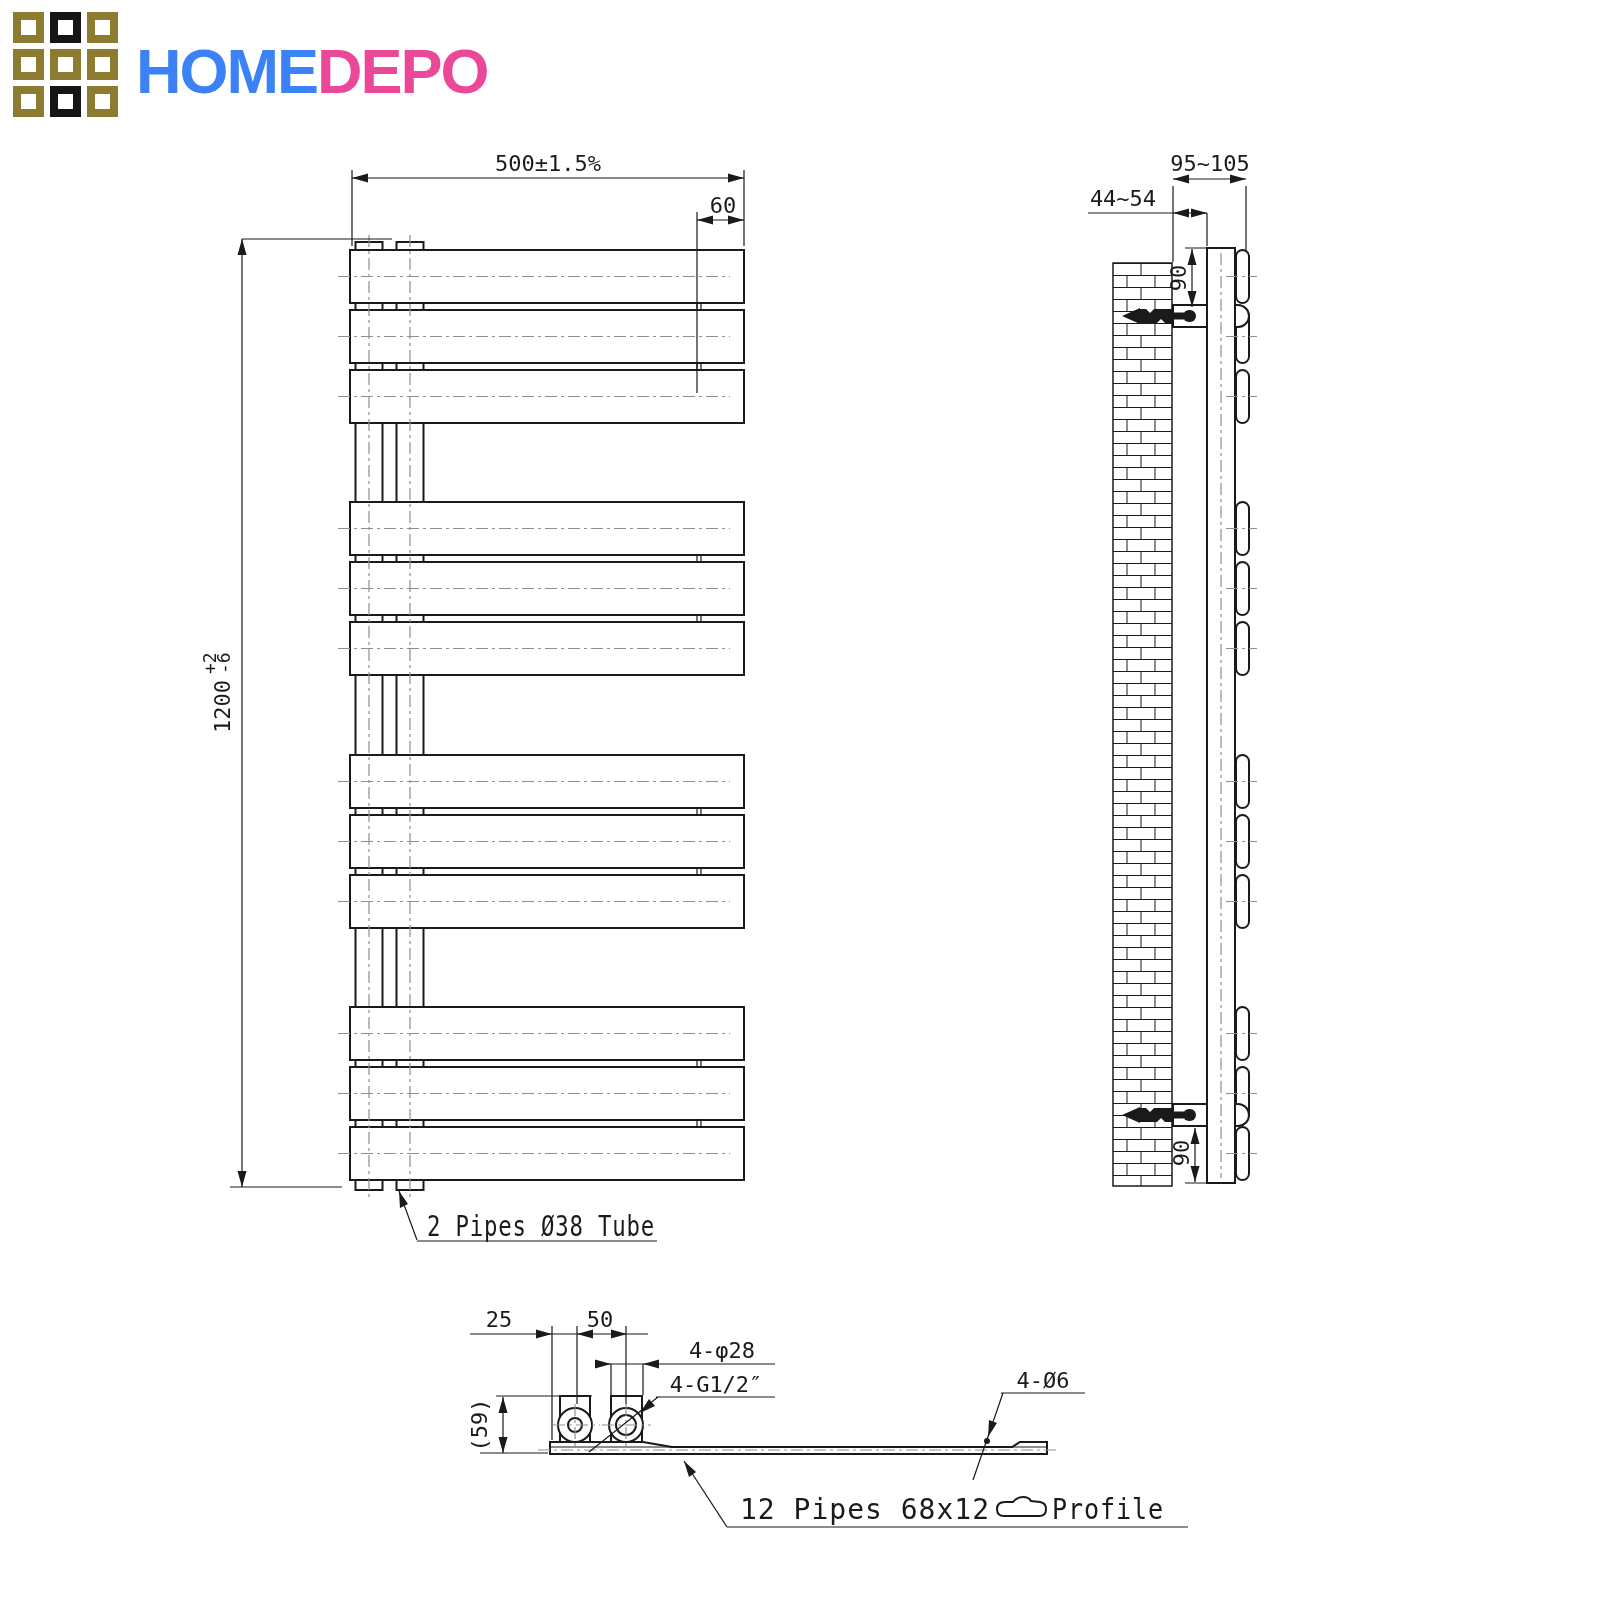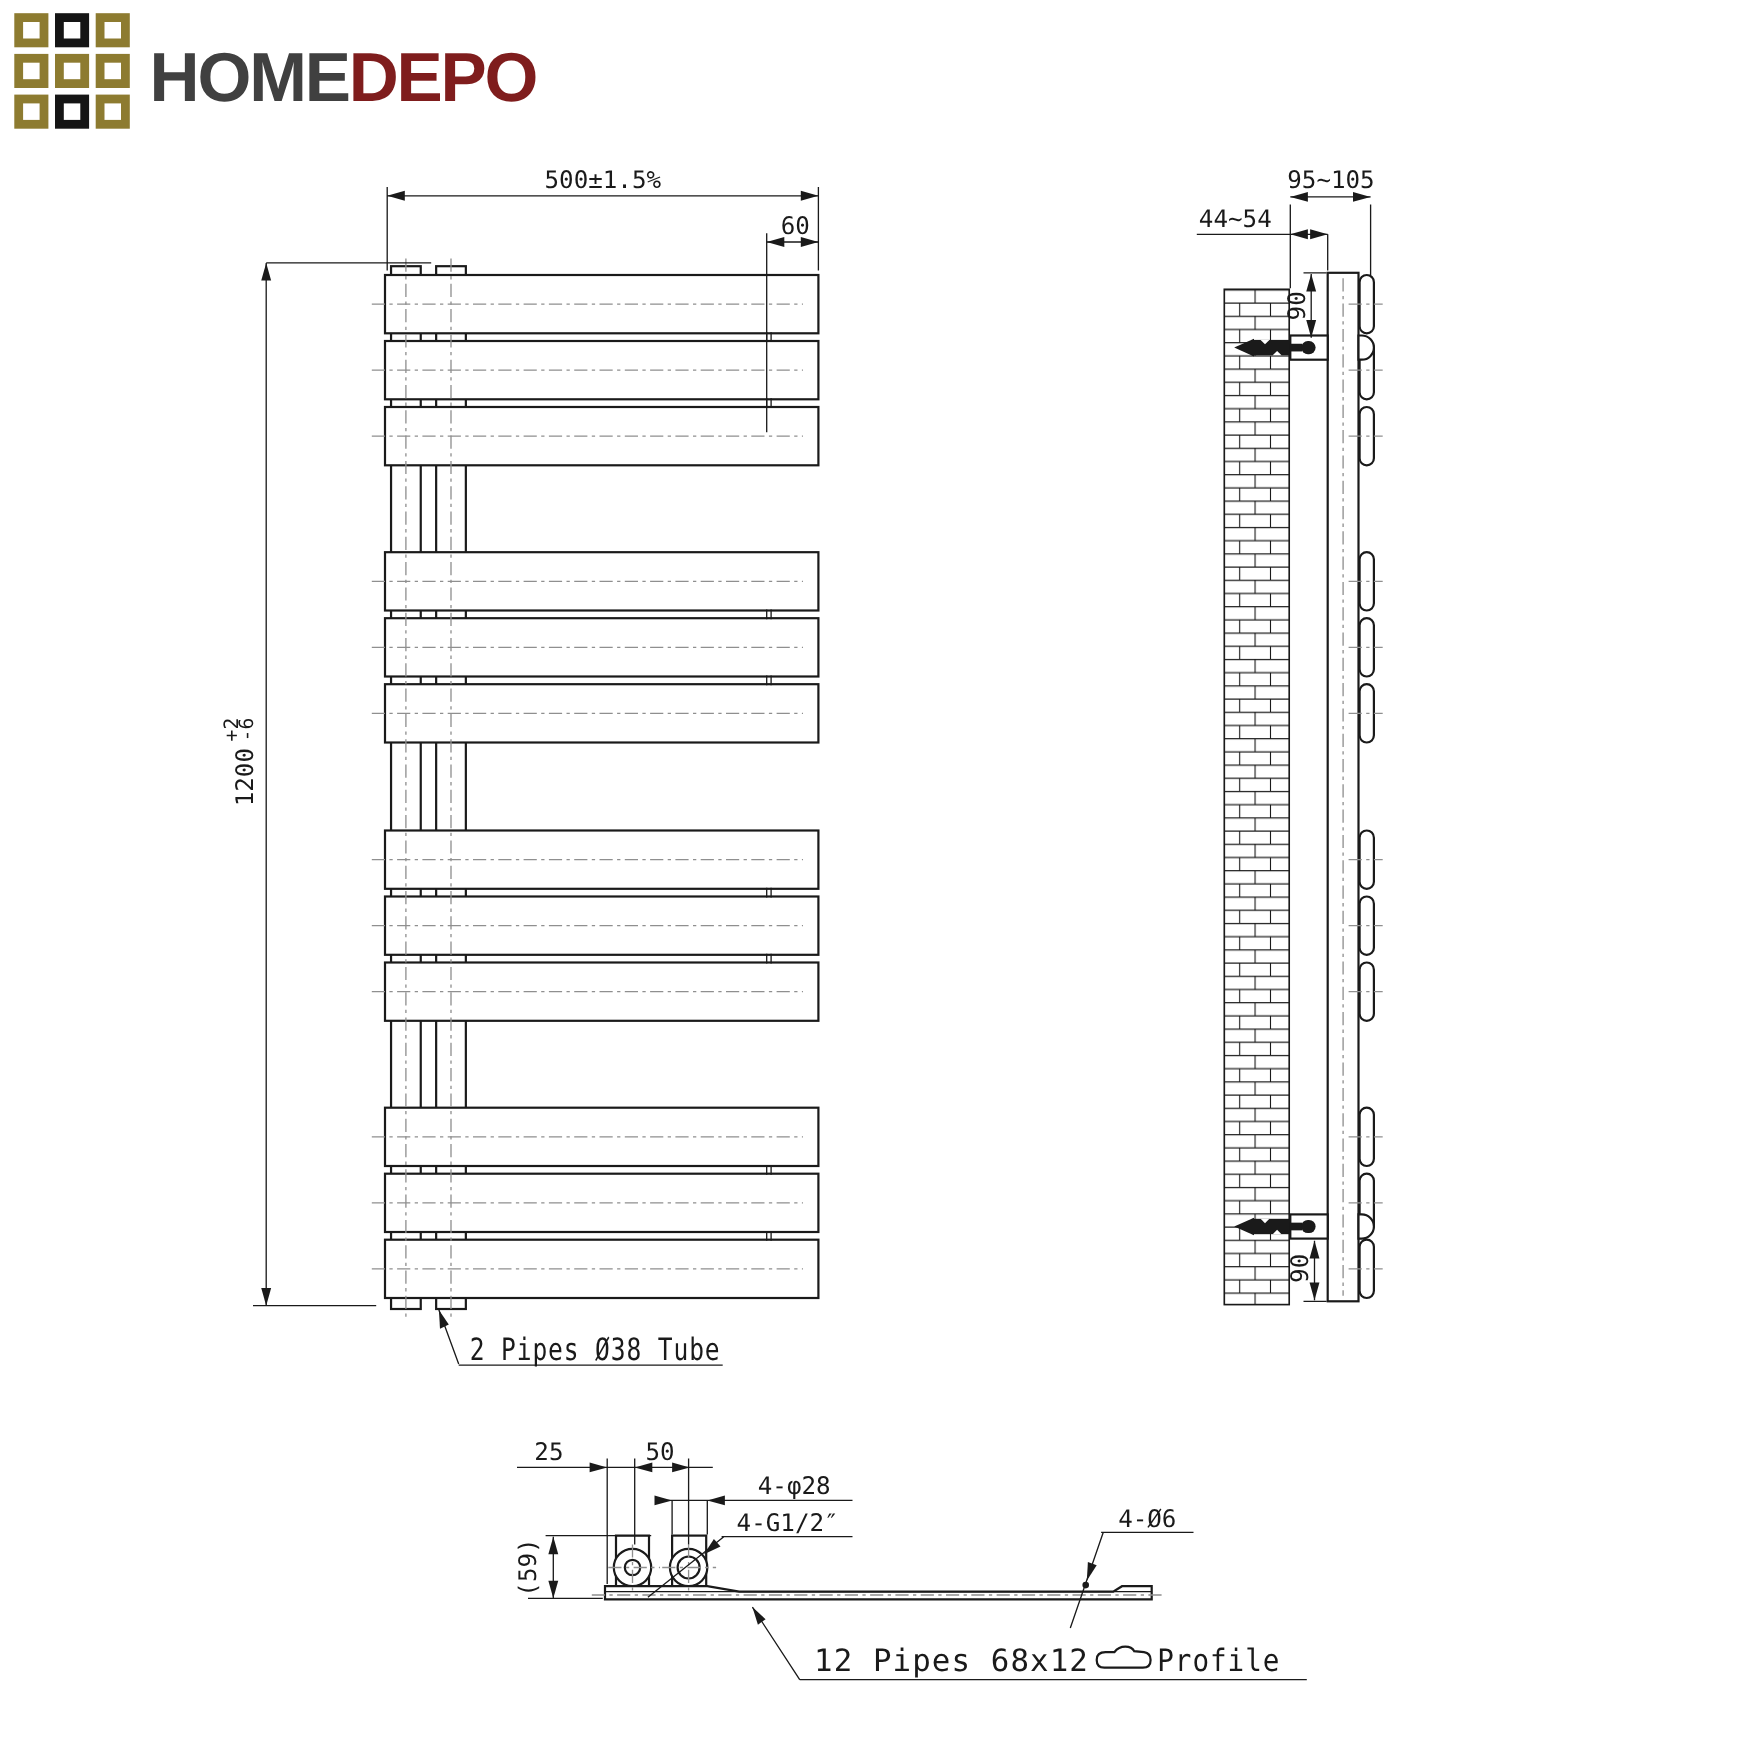--- a/index.html
+++ b/index.html
@@ -6,22 +6,22 @@
   #stage{position:relative;width:1600px;height:1600px;background:#fff;overflow:hidden;
          font-family:"DejaVu Sans Mono", monospace;}
   
   #logo{position:absolute;left:13px;top:12px;display:flex;align-items:center;}
   #logo-grid{display:grid;grid-template-columns:repeat(3,31px);grid-template-rows:repeat(3,31px);
              gap:6px;}
   .sq{box-sizing:border-box;width:31px;height:31px;border:8px solid #8d7b30;background:#fff;}
   .sq.k{border-color:#151515;}
   #brand{margin-left:18px;font-family:"Liberation Sans", sans-serif;font-weight:700;
          font-size:63px;letter-spacing:-2px;line-height:1;margin-top:14px;}
-  #brand .b1{color:#404040;}
-  #brand .b2{color:#7f1d1d;}
+  #brand .b1{color:#3b82f6;}
+  #brand .b2{color:#ec4899;}
   
   svg{position:absolute;left:0;top:0;}
   .o2{fill:#fff;stroke:#1a1a1a;stroke-width:2;}
   .o2n{fill:none;stroke:#1a1a1a;stroke-width:2;}
   .d1{fill:none;stroke:#1a1a1a;stroke-width:1.2;}
   .cl{fill:none;stroke:#8f8f8f;stroke-width:1.2;stroke-dasharray:12 4 3 4;}
   .ar{fill:#1a1a1a;stroke:none;}
   .blk{fill:#1a1a1a;stroke:none;}
   .wht{fill:#fff;stroke:none;}
   text{font-family:"DejaVu Sans Mono", monospace;fill:#1a1a1a;}

